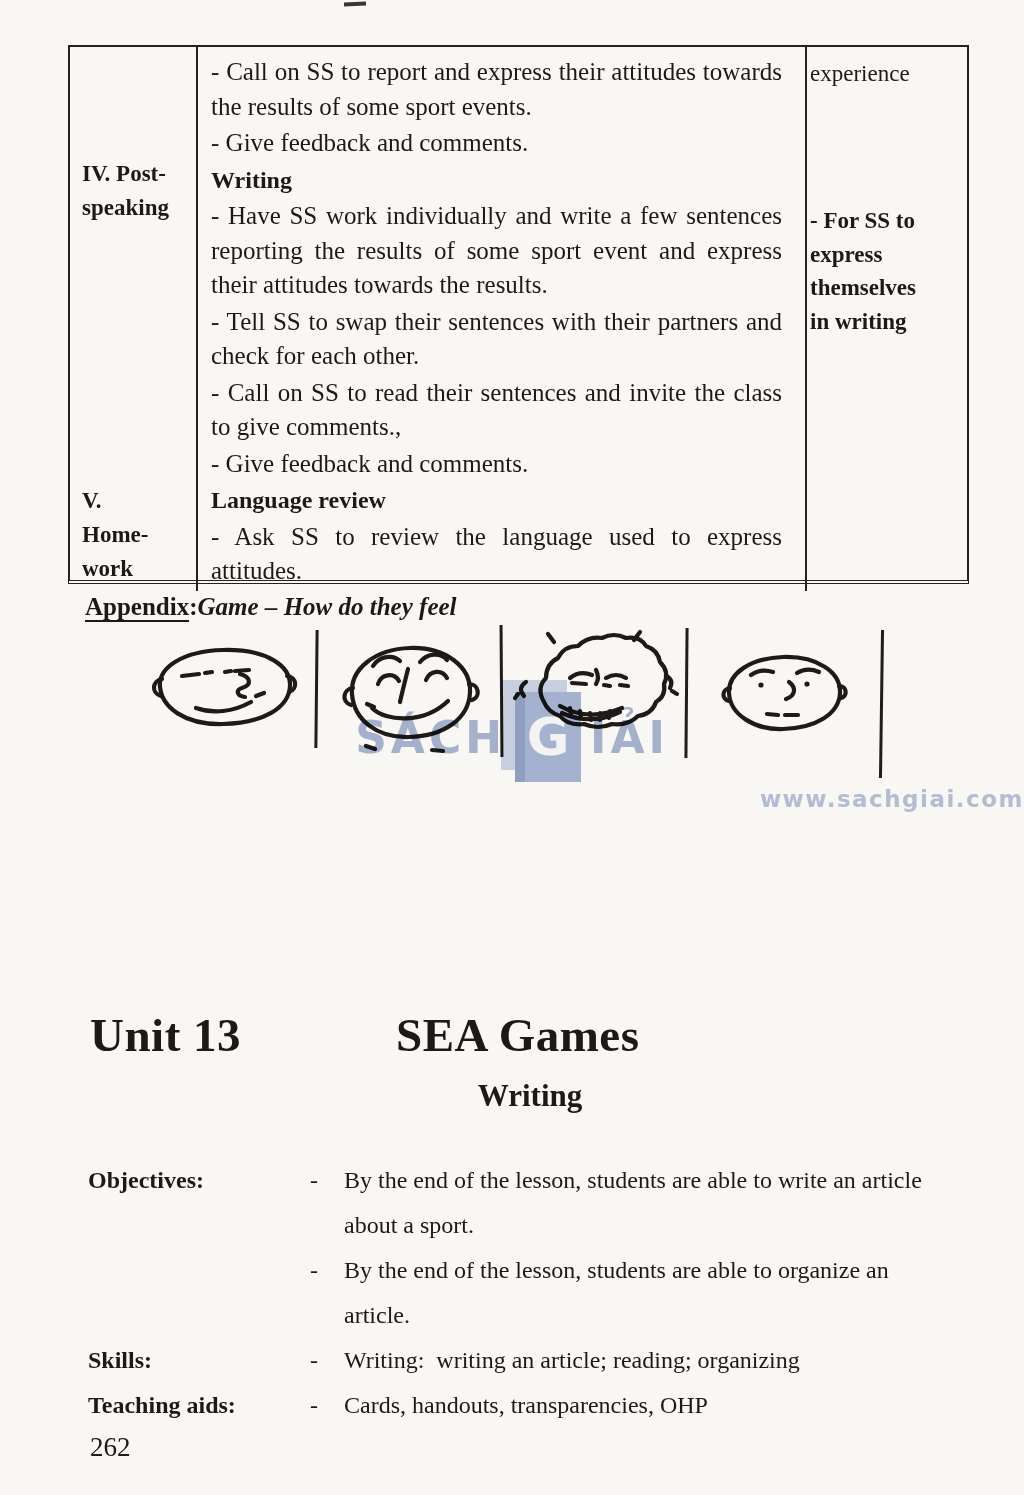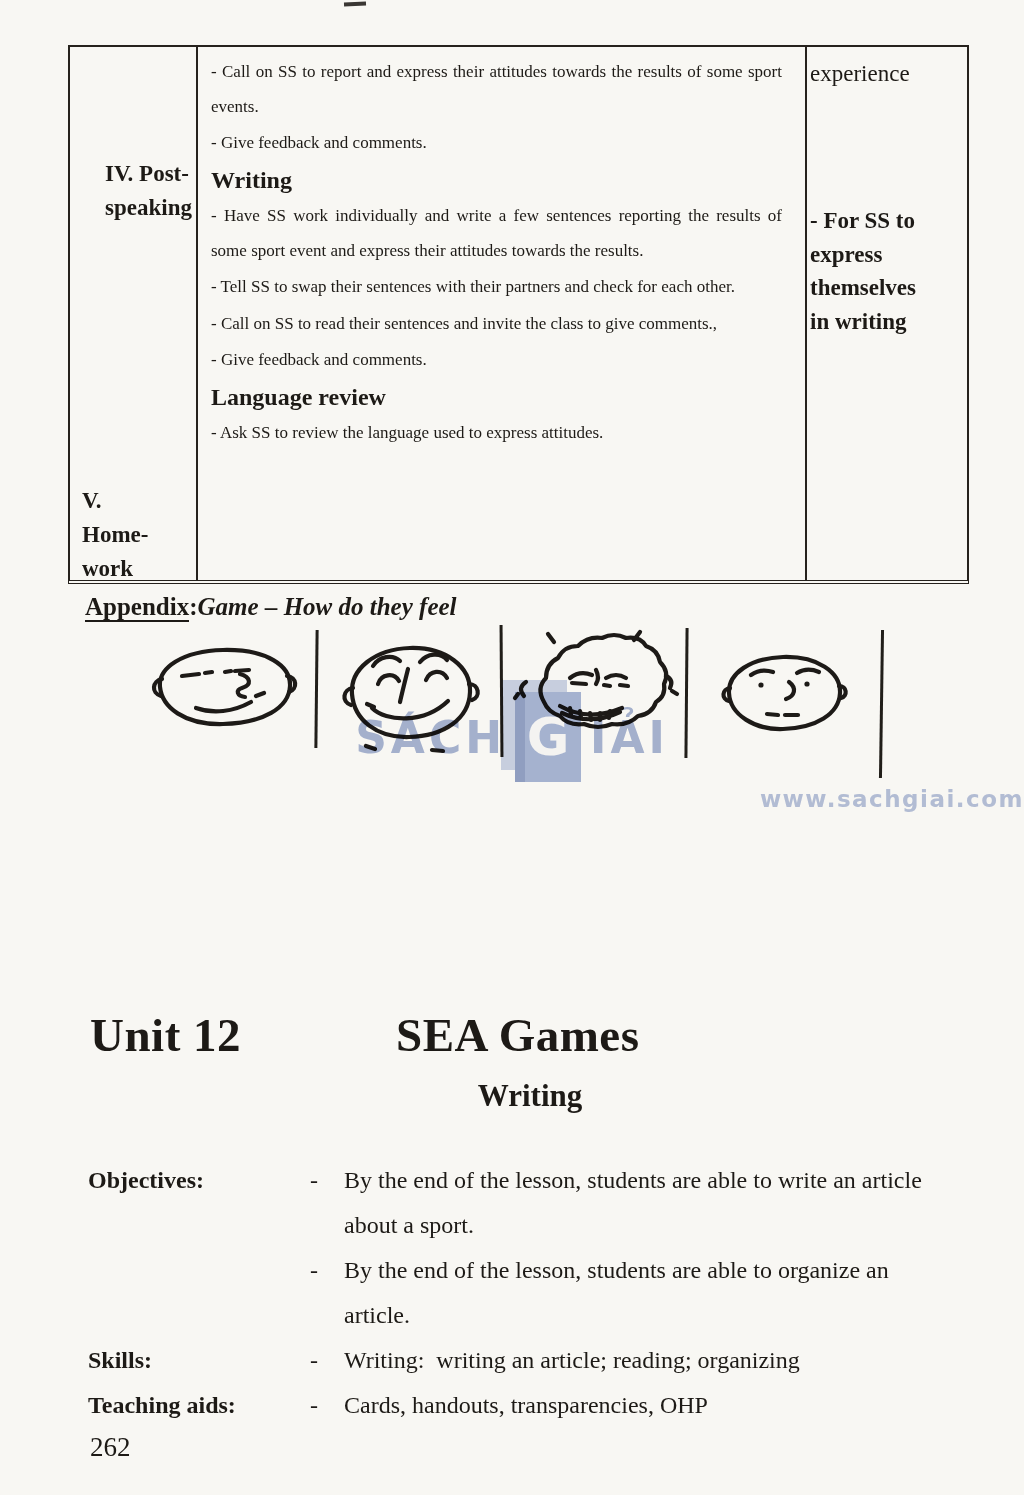--- a/index.html
+++ b/index.html
@@ -16,23 +16,23 @@
   .lesson-table {
     position:absolute; left:68px; top:45px; width:901px; height:539px;
     border:2px solid #26221d; border-bottom:4px double #26221d;
     display:grid; grid-template-columns:128px 609px 1fr;
   }
   .col { position:relative; height:100%; }
   .col-stage   { border-right:2px solid #26221d; }
   .col-acts    { border-right:2px solid #26221d; padding:8px 23px 0 13px; }
   .col-purpose { }
   .stage { position:absolute; left:12px; font-weight:bold; font-size:23px; line-height:34px; white-space:pre-line; }
-  .stage-0 { top:110px;margin-left:23px; }
+  .stage-0 { top:110px; }
   .stage-1 { top:437px; }
-  .act { margin:0 0 2px 0; font-size:17px; line-height:34.5px; }
+  .act { margin:0 0 2px 0; font-size:25px; line-height:34.5px; }
   .act-item { text-align:justify; }
   .act-head { font-weight:bold; font-size:24px; }
   .purpose { position:absolute; left:3px; right:4px; font-size:23px; line-height:33.5px; white-space:pre-line; }
   .purpose-0 { top:10px; }
   .purpose-1 { top:157px;font-weight:bold; }
   .purpose-2 { top:444px; }
 
   
   .appendix-heading { position:absolute; left:85px; top:593px; font-size:25px; font-weight:bold; }
   .appendix-heading .u { border-bottom:2.5px solid #1d1a16; padding-bottom:0;text-align:center; }
@@ -218,21 +218,21 @@
       <span>SÁCH</span>
       <span class="wm-logo">
         <span class="wm-logo-letter">G</span>
       </span>
       <span>IẢI</span>
     </div>
     <div class="wm-url">www.sachgiai.com</div>
   </div>
 
   <div class="unit-row">
-    <span>Unit 12</span>
+    <span>Unit 13</span>
     <span class="unit-title">SEA Games</span>
   </div>
   <div class="unit-subtitle">Writing</div>
 
   <div class="info">
     <div class="info-row">
       <div class="info-label">Objectives:</div>
       <div class="info-items">
         <div class="info-item">
           <span class="info-dash">-</span>

